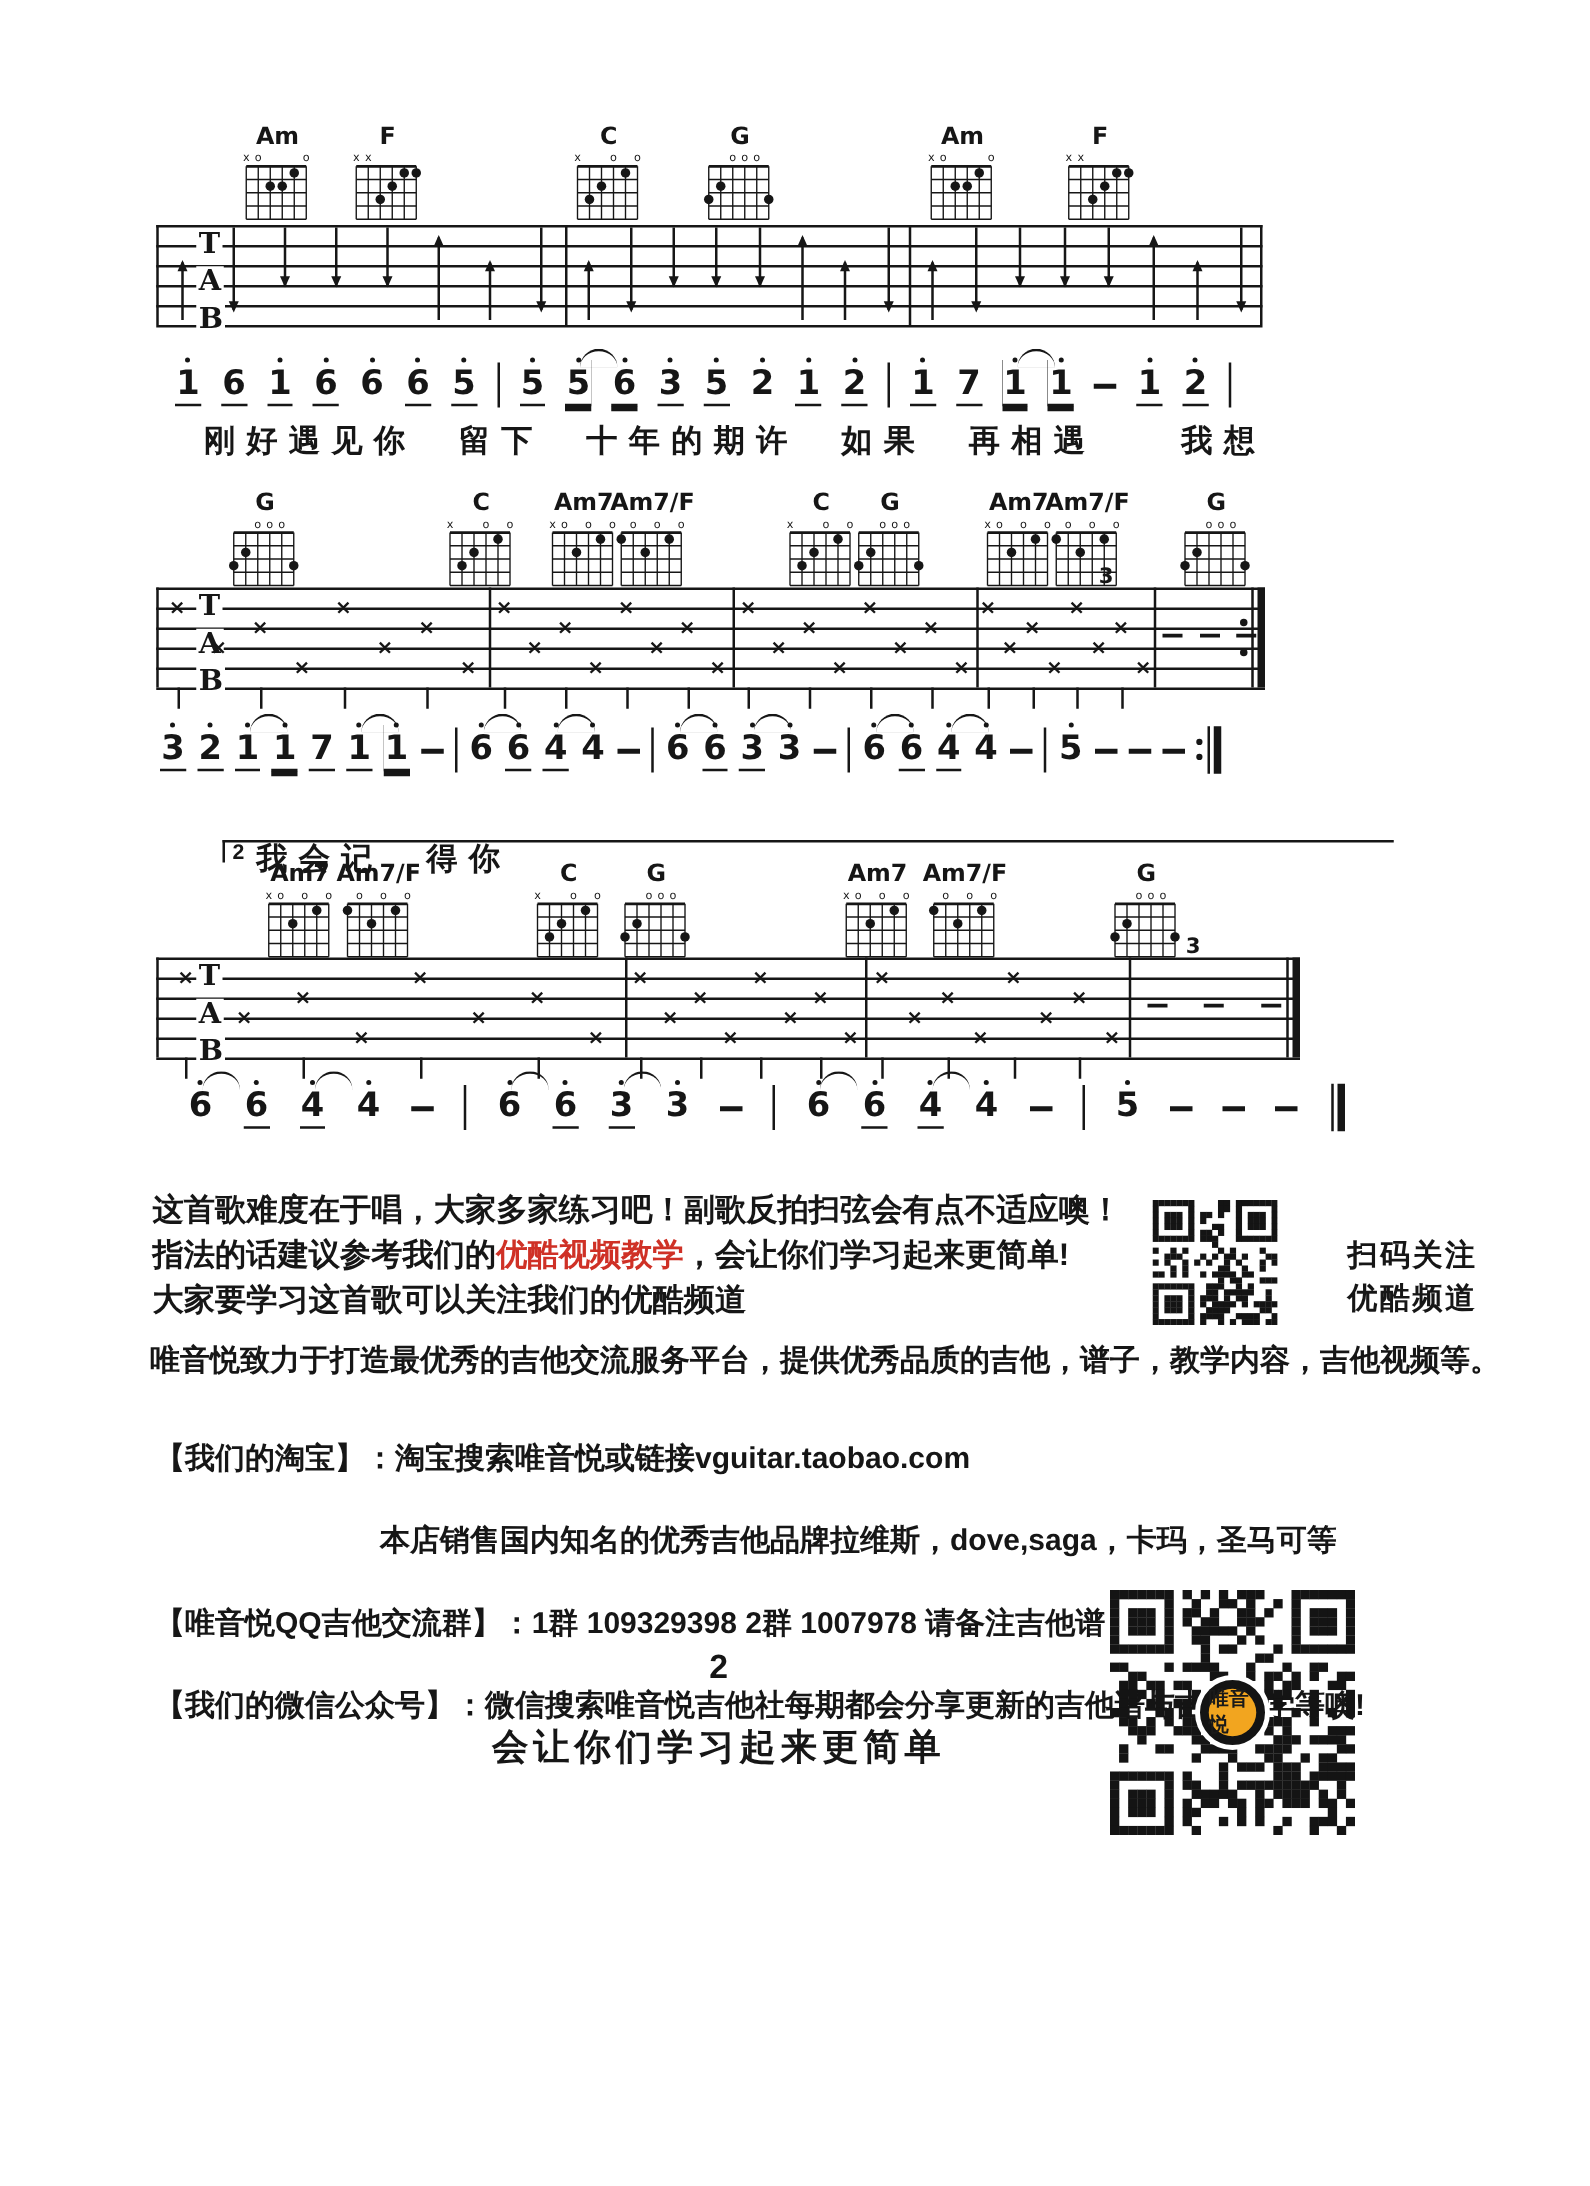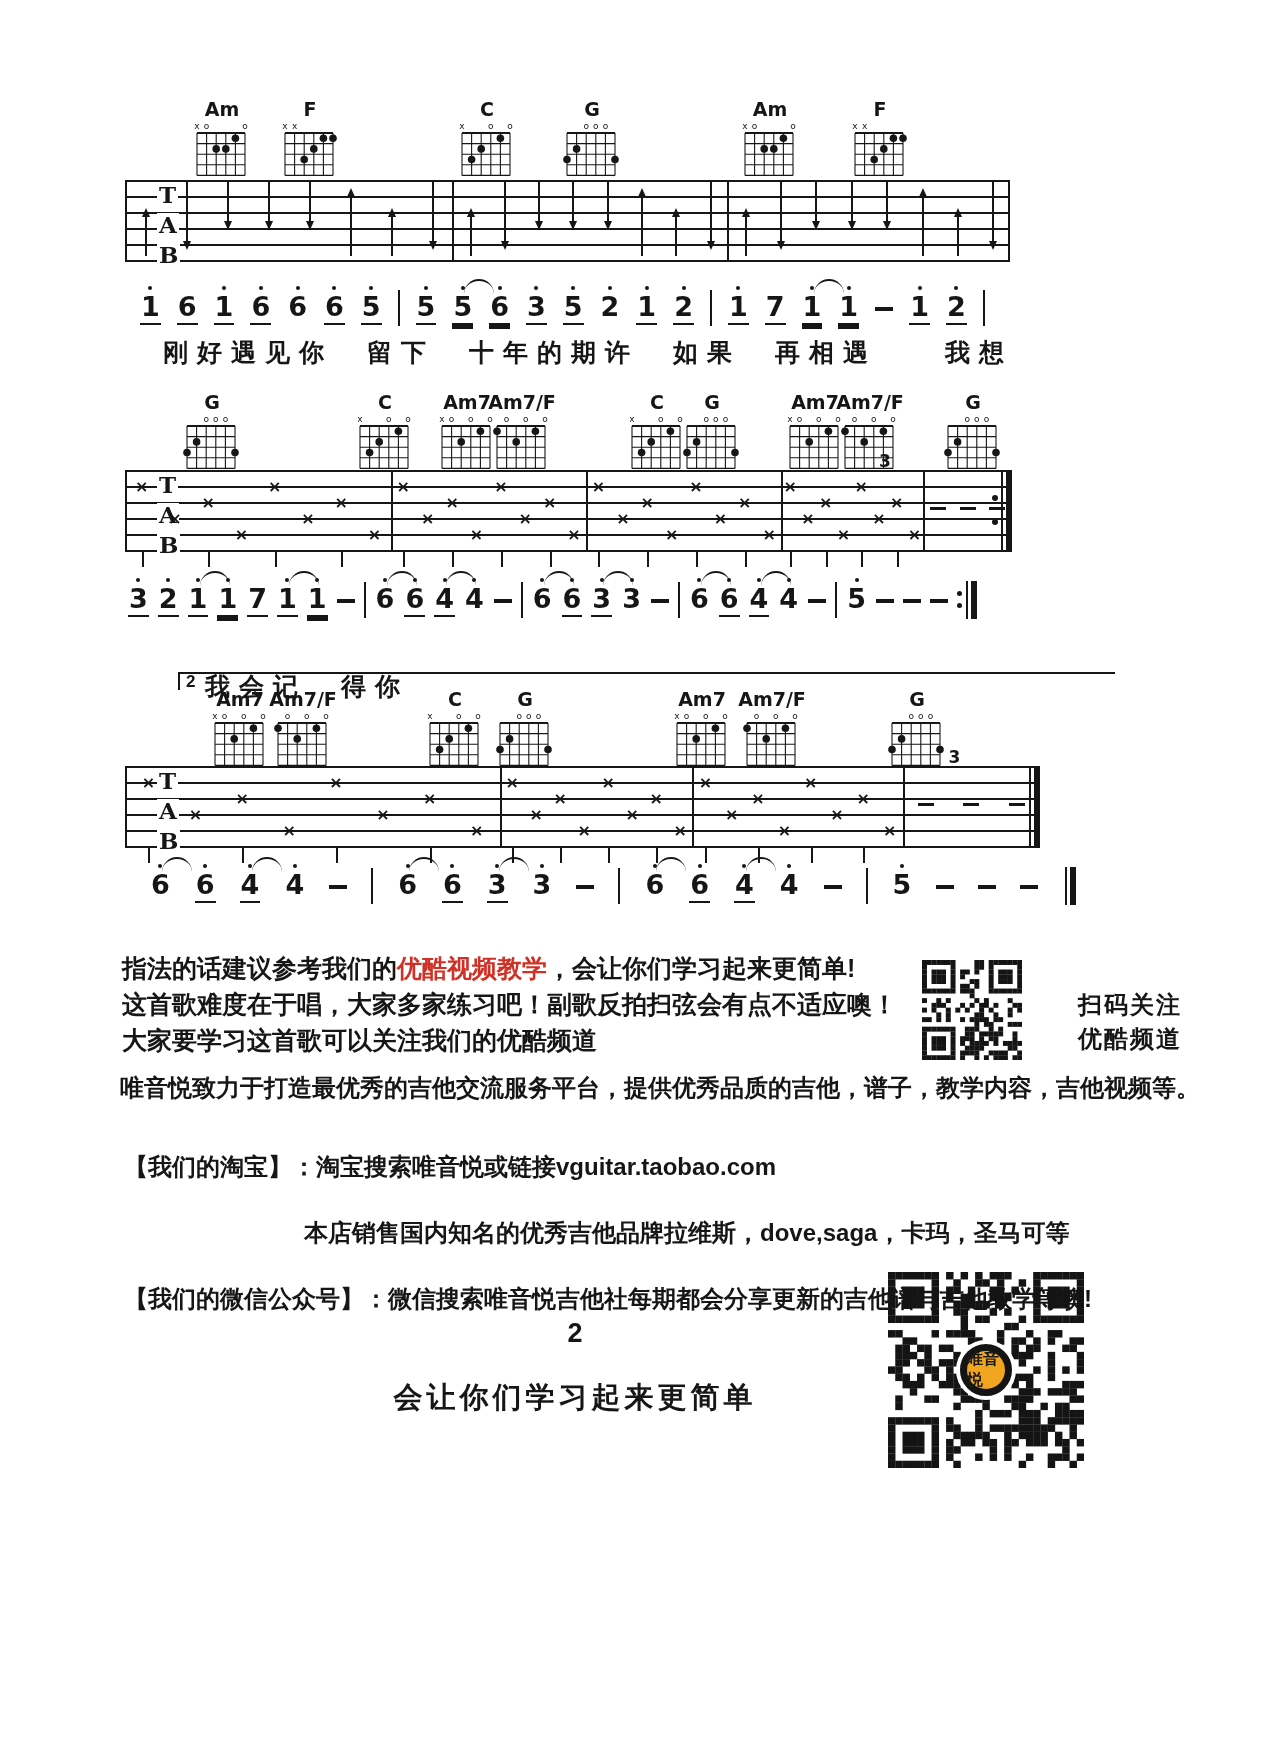--- a/index.html
+++ b/index.html
@@ -815,22 +815,22 @@
         <div class="jp-dash"></div>
         <div class="jp-dash"></div>
         <div class="jp-end" style="width: 14px;">
           <i class="b1"></i>
           <i class="b2"></i>
         </div>
       </div>
     </div>
 
   <div class="notes">
+    <div>这首歌难度在于唱，大家多家练习吧！副歌反拍扫弦会有点不适应噢！</div>
     <div><span>指法的话建议参考我们的</span><span class="red">优酷视频教学</span><span>，会让你们学习起来更简单!</span></div>
-    <div>这首歌难度在于唱，大家多家练习吧！副歌反拍扫弦会有点不适应噢！</div>
     <div>大家要学习这首歌可以关注我们的优酷频道</div>
   </div>
 
   <div class="qr-wrap qr-top">
     <svg id="qr1" width="100" height="100" fill="#141414">
         <rect x="0.00" y="0.00" width="4.96" height="4.96"></rect>
         <rect x="4.76" y="0.00" width="4.96" height="4.96"></rect>
         <rect x="9.52" y="0.00" width="4.96" height="4.96"></rect>
         <rect x="14.29" y="0.00" width="4.96" height="4.96"></rect>
         <rect x="19.05" y="0.00" width="4.96" height="4.96"></rect>
@@ -1051,20 +1051,21 @@
   <div class="qr-caption">
     <div>扫码关注</div>
     <div>优酷频道</div>
   </div>
 
   <div class="intro">唯音悦致力于打造最优秀的吉他交流服务平台，提供优秀品质的吉他，谱子，教学内容，吉他视频等。</div>
 
   <div class="promo">
     <div class="promo-row"><span>【我们的淘宝】：</span><span>淘宝搜索唯音悦或链接vguitar.taobao.com</span></div>
     <div class="promo-row indent"><span>本店销售国内知名的优秀吉他品牌拉维斯，dove,saga，卡玛，圣马可等</span></div>
+    <div class="promo-row"><span>【唯音悦QQ吉他交流群】：</span><span>1群 109329398 2群 1007978 请备注吉他谱</span></div>
     <div class="promo-row"><span>【我们的微信公众号】：</span><span>微信搜索唯音悦吉他社每期都会分享更新的吉他谱与吉他教学等噢!</span></div>
   </div>
 
   <div class="qr-wrap qr-bottom">
     <svg id="qr2" width="196" height="196" fill="#141414">
         <rect x="0.00" y="0.00" width="7.46" height="7.46"></rect>
         <rect x="7.26" y="0.00" width="7.46" height="7.46"></rect>
         <rect x="14.52" y="0.00" width="7.46" height="7.46"></rect>
         <rect x="21.78" y="0.00" width="7.46" height="7.46"></rect>
         <rect x="29.04" y="0.00" width="7.46" height="7.46"></rect>

